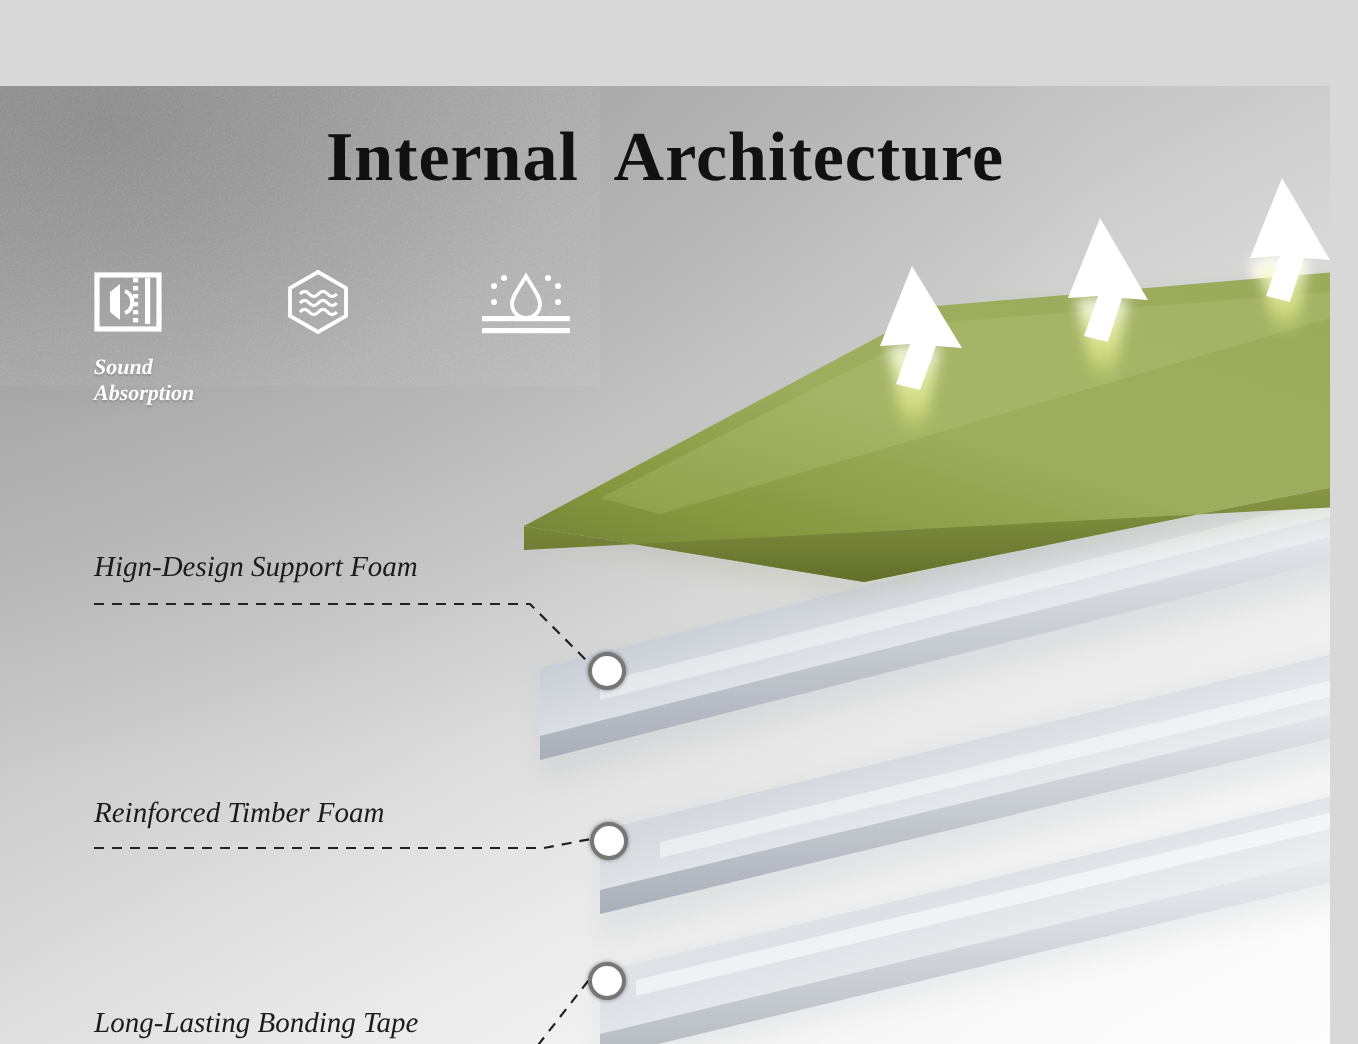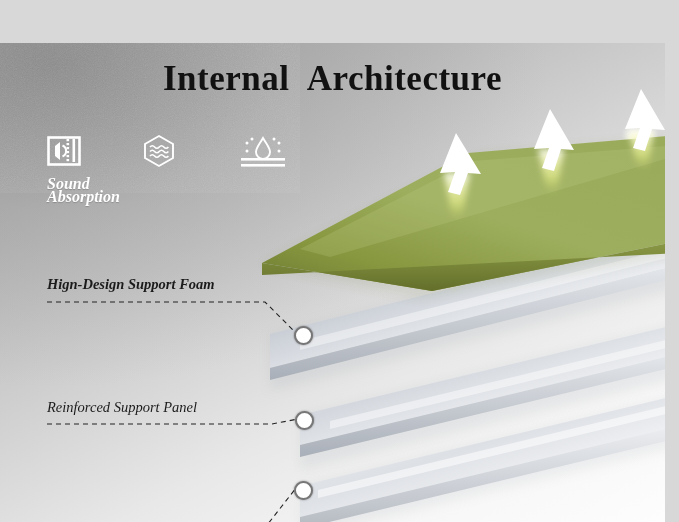--- a/index.html
+++ b/index.html
@@ -27,37 +27,37 @@
     font-weight:700;font-size:35px;letter-spacing:.5px;color:#111;
     word-spacing:10px;
   }
 
   
   .features{position:absolute;left:47px;top:88px;display:flex;gap:22px;}
   .feature{width:72px;}
   .feature .glyph{height:40px;display:flex;align-items:center;}
   .feature .cap{
     margin-top:7px;color:#fff;font-style:italic;font-weight:700;
-    font-size:16px;line-height:12.5px;
+    font-size:11px;line-height:12.5px;
     font-family:"Liberation Serif", serif;
     text-shadow:0 1px 1px rgba(0,0,0,.18);
     white-space:pre-line;
   }
   .feature.wide{width:118px;}
 
   
   .stack{position:absolute;left:0;top:0;width:679px;height:522px;}
 
   
   .callout{position:absolute;}
   .callout .txt{
     font-family:"Liberation Serif", serif;
     font-style:italic;font-size:14.5px;color:#1b1b1b;white-space:nowrap;
   }
-  .c1{left:47px;top:232px;font-weight:bold;}
+  .c1{left:47px;top:232px;}
   .c2{left:47px;top:355px;}
   .c3{left:47px;top:460px;}
 
   .lead{position:absolute;left:0;top:0;width:679px;height:522px;pointer-events:none;}
   .dot{
     position:absolute;width:15px;height:15px;border-radius:50%;
     background:#ffffff;border:2.2px solid #777;
     box-shadow:0 0 2px rgba(0,0,0,.45);
   }
 </style>
@@ -243,16 +243,19 @@
   </svg>
 
   <div class="dot" style="left:294px;top:283px;"></div>
   <div class="dot" style="left:295px;top:368px;"></div>
   <div class="dot" style="left:294px;top:438px;"></div>
 
   <div class="callout c1">
     <span class="txt">Hign-Design Support Foam</span>
   </div>
   <div class="callout c2">
-    <span class="txt">Reinforced Support Panel</span>
+    <span class="txt">Reinforced Timber Foam</span>
+  </div>
+  <div class="callout c3">
+    <span class="txt">Long-Lasting Bonding Tape</span>
   </div>
 
 </div>
 
 </body></html>

